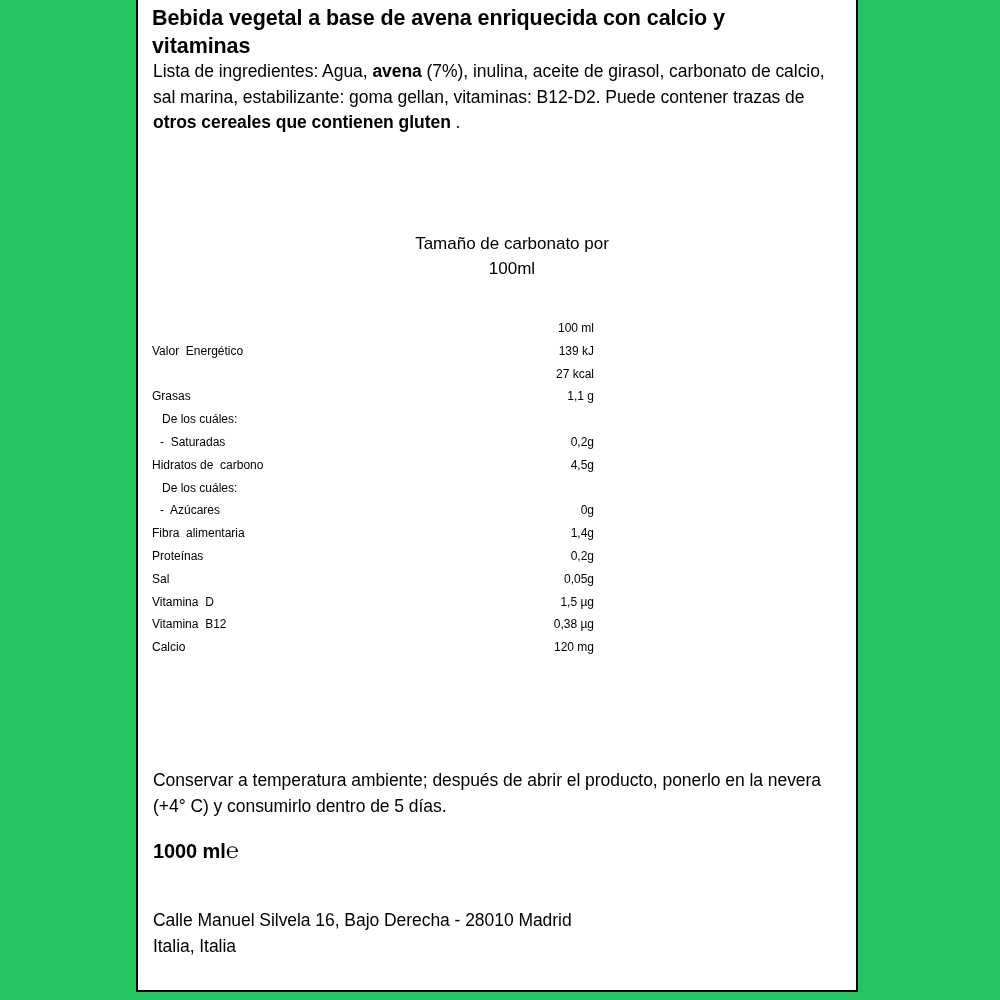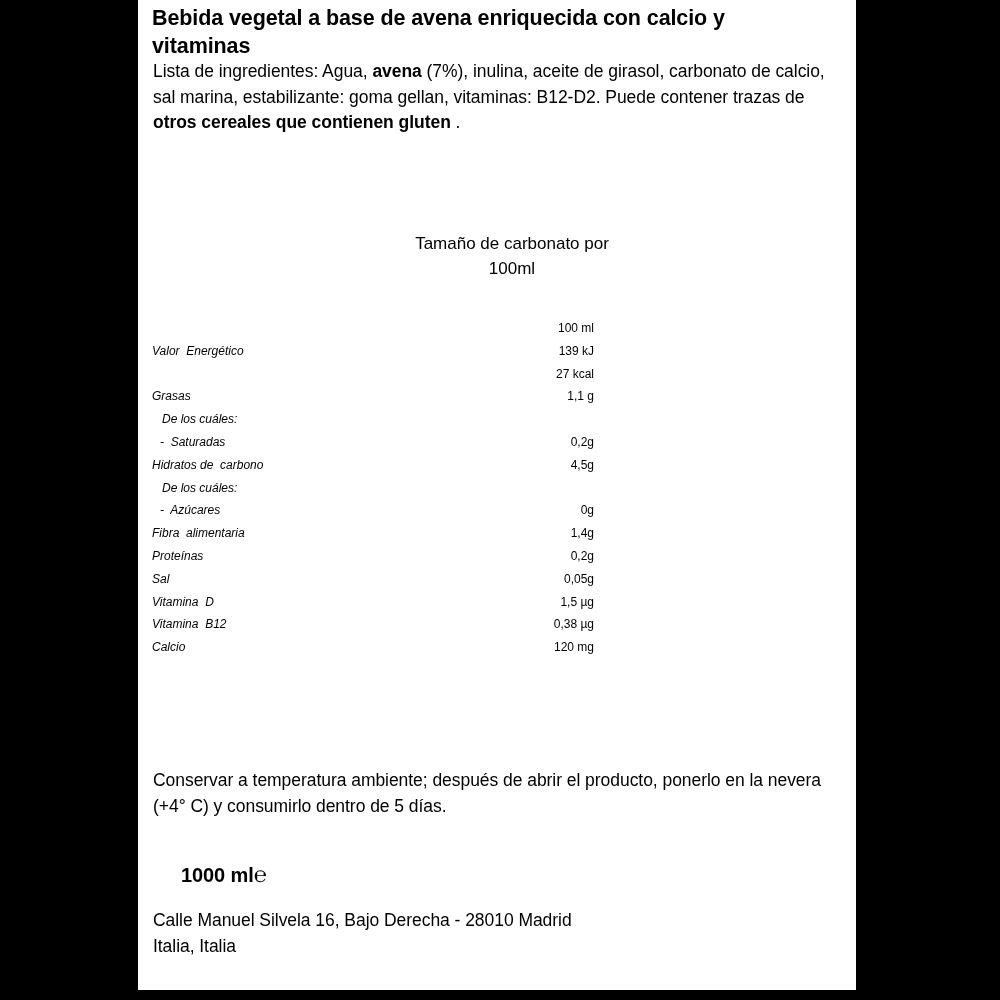--- a/index.html
+++ b/index.html
@@ -12,21 +12,21 @@
     height: 1000px;
     font-family: "Liberation Sans", "DejaVu Sans", sans-serif;
     color: #000000;
     -webkit-font-smoothing: none;
   }
 
   #page {
     position: relative;
     width: 1000px;
     height: 1000px;
-    background: #000000;
+    background: #22c55e;
     overflow: hidden;
   }
 
   
   #label-panel {
     position: absolute;
     left: 136px;
     top: -2px;
     width: 722px;
     height: 994px;
@@ -101,21 +101,20 @@
   }
   #nutrition-table td {
     padding: 0;
     vertical-align: top;
     line-height: 22.8px;
     white-space: pre;
   }
   #nutrition-table td.nut-label {
     text-align: left;
     width: 300px;
-    font-style: italic;
   }
   #nutrition-table td.nut-value {
     text-align: right;
     width: 142px;
     padding-right: 8px;
   }
   #nutrition-table tr.indent-1 td.nut-label { padding-left: 10px; }
   #nutrition-table tr.indent-2 td.nut-label { padding-left: 8px; }
 
   
@@ -126,25 +125,24 @@
     width: 680px;
     font-size: 17.5px;
     line-height: 25.5px;
     letter-spacing: -0.05px;
   }
 
   
   #volume-line {
     position: absolute;
     left: 1px;
-    top: 862px;
+    top: 838px;
     font-size: 20px;
     font-weight: bold;
     letter-spacing: -0.1px;
-    margin-left: 28px;
   }
   #volume-line .emark {
     font-weight: normal;
     font-size: 22px;
   }
 
   
   #company-block {
     position: absolute;
     left: 1px;

